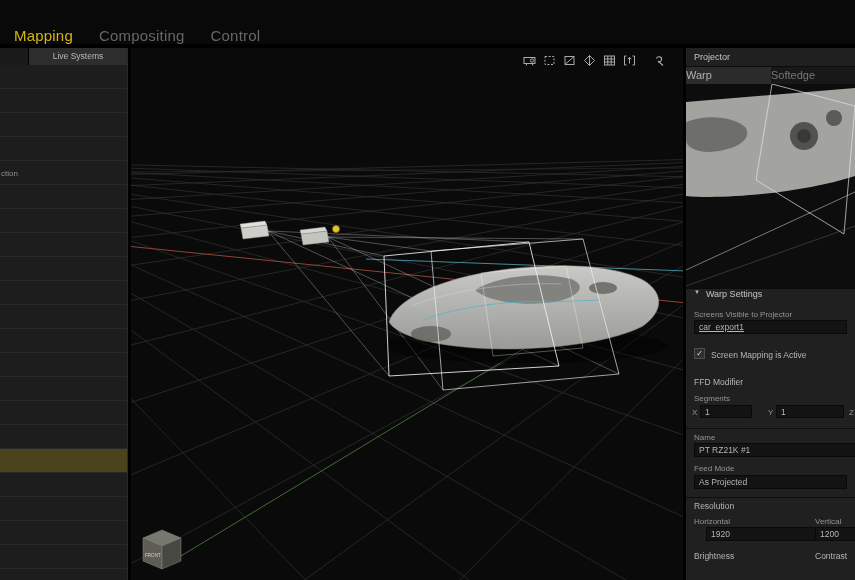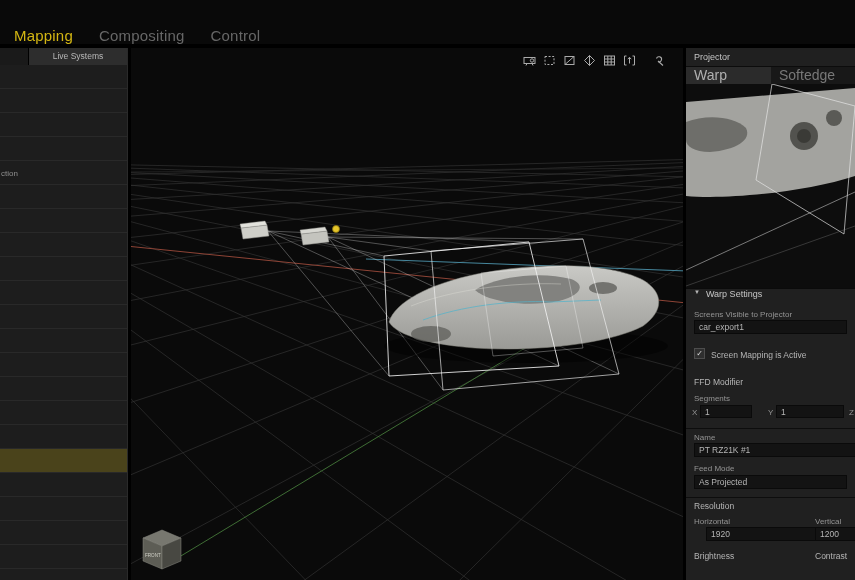--- a/index.html
+++ b/index.html
@@ -27,21 +27,21 @@
   #viewport{position:absolute;left:131px;top:48px;width:552px;height:532px;background:#0a0a0a;overflow:hidden}
   #vp-toolbar{position:absolute;top:6px;right:18px;display:flex;align-items:center;gap:7px;z-index:5}
   .vp-icon{width:13px;height:13px;display:block;opacity:.85;cursor:pointer}
   .vp-icon svg{display:block}
   .vp-icon.gap{margin-left:9px}
 
   
   #right-panel{position:absolute;left:686px;top:48px;width:169px;height:532px;background:#202020;overflow:hidden}
   .rp-title{position:absolute;left:0;top:0;width:169px;height:19px;line-height:19px;padding-left:8px;
     font-size:9px;color:#c4c4c4;border-bottom:1px solid #0c0c0c}
-  .rp-tab{position:absolute;top:19px;height:17px;line-height:17px;padding-left:8px;font-size:14px;cursor:pointer}
+  .rp-tab{position:absolute;top:19px;height:17px;line-height:17px;font-size:11px;cursor:pointer}
   .rp-tab.active{left:0;width:85px;background:#2b2b2b;color:#b0b0b0}
   .rp-tab.inactive{left:85px;width:84px;background:#181818;color:#787878}
   #rp-preview{position:absolute;left:0;top:36px;width:169px;height:204px;background:#0c0c0c}
   .rp-sechead{position:absolute;left:0;top:240px;width:169px;height:21px;display:flex;align-items:flex-start;gap:6px;
     padding-left:8px;border-top:1px solid #0b0b0b}
   .rp-sechead .tri{font-size:6px;color:#b5b5b5}
   .rp-sechead .txt{font-size:9px;color:#c6c6c6}
   .rp-label{position:absolute;font-size:8px;color:#949494;white-space:nowrap}
   .rp-seclabel{position:absolute;font-size:8.5px;color:#b5b5b5;white-space:nowrap}
   .rp-input{position:absolute;height:14px;background:#131313;border:1px solid #0a0a0a;color:#b5b5b5;
@@ -258,21 +258,21 @@
         <line x1="0" y1="202" x2="169" y2="142" stroke="#9a9a9a" stroke-width="0.6" opacity="0.5"></line>
       </svg>
     </div>
 
     <div class="rp-sechead">
       <span class="tri">▼</span>
       <span class="txt">Warp Settings</span>
     </div>
 
     <div class="rp-label" style="left:8px;top:262px">Screens Visible to Projector</div>
-    <input class="rp-input" style="left: 8px; top: 272px; width: 153px;" value="car_export1">
+    <input class="rp-input" style="left: 8px; top: 272px; width: 153px; text-decoration: underline;" value="car_export1">
 
     <div class="rp-check">
       <span>✓</span>
     </div>
     <div class="rp-label" style="left:25px;top:302px;font-size:8.5px;color:#b5b5b5">Screen Mapping is Active</div>
 
     <div class="rp-seclabel" style="left:8px;top:329px">FFD Modifier</div>
 
     <div class="rp-label" style="left:8px;top:346px">Segments</div>
     <div class="rp-label" style="left:6px;top:360px">X</div>

